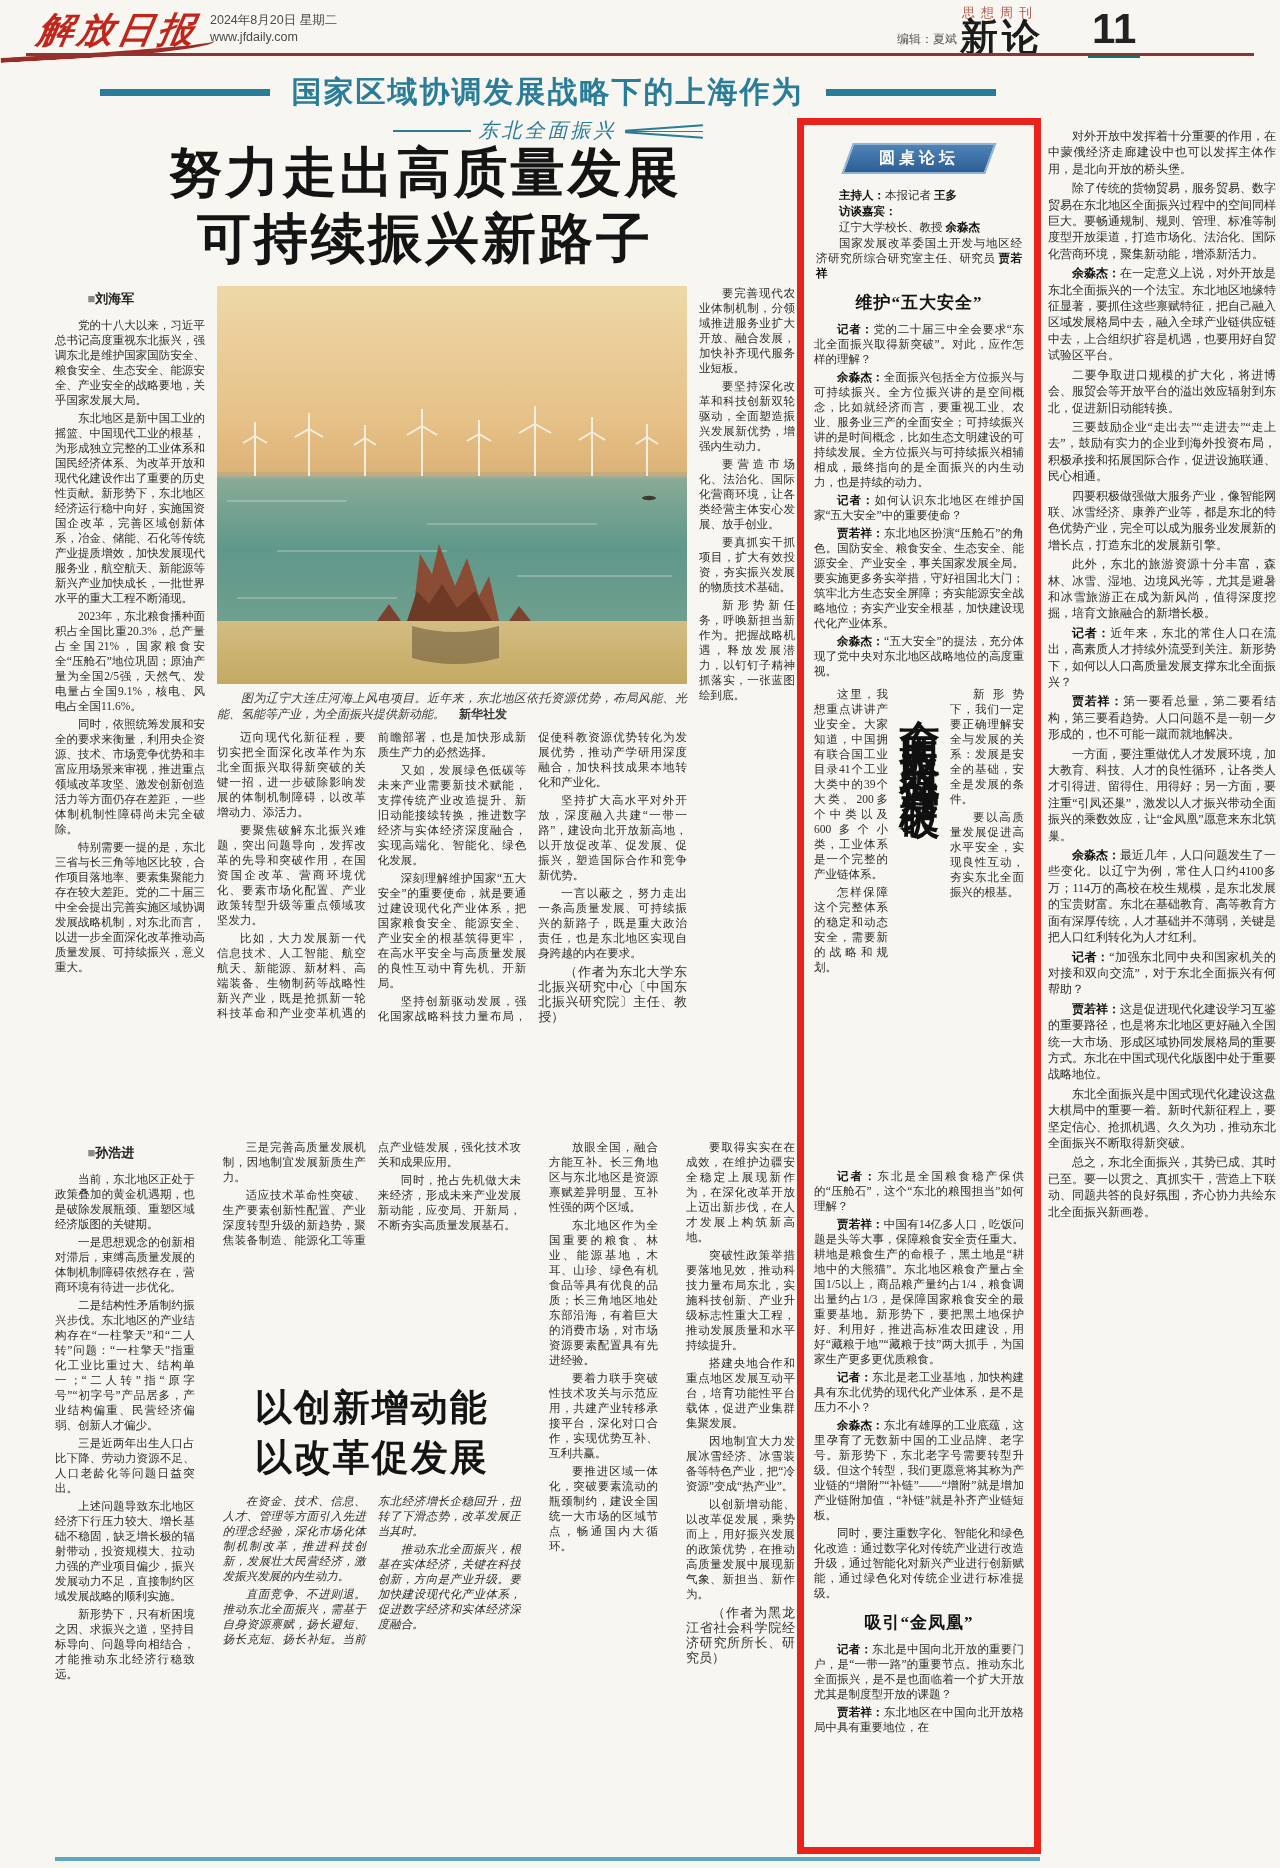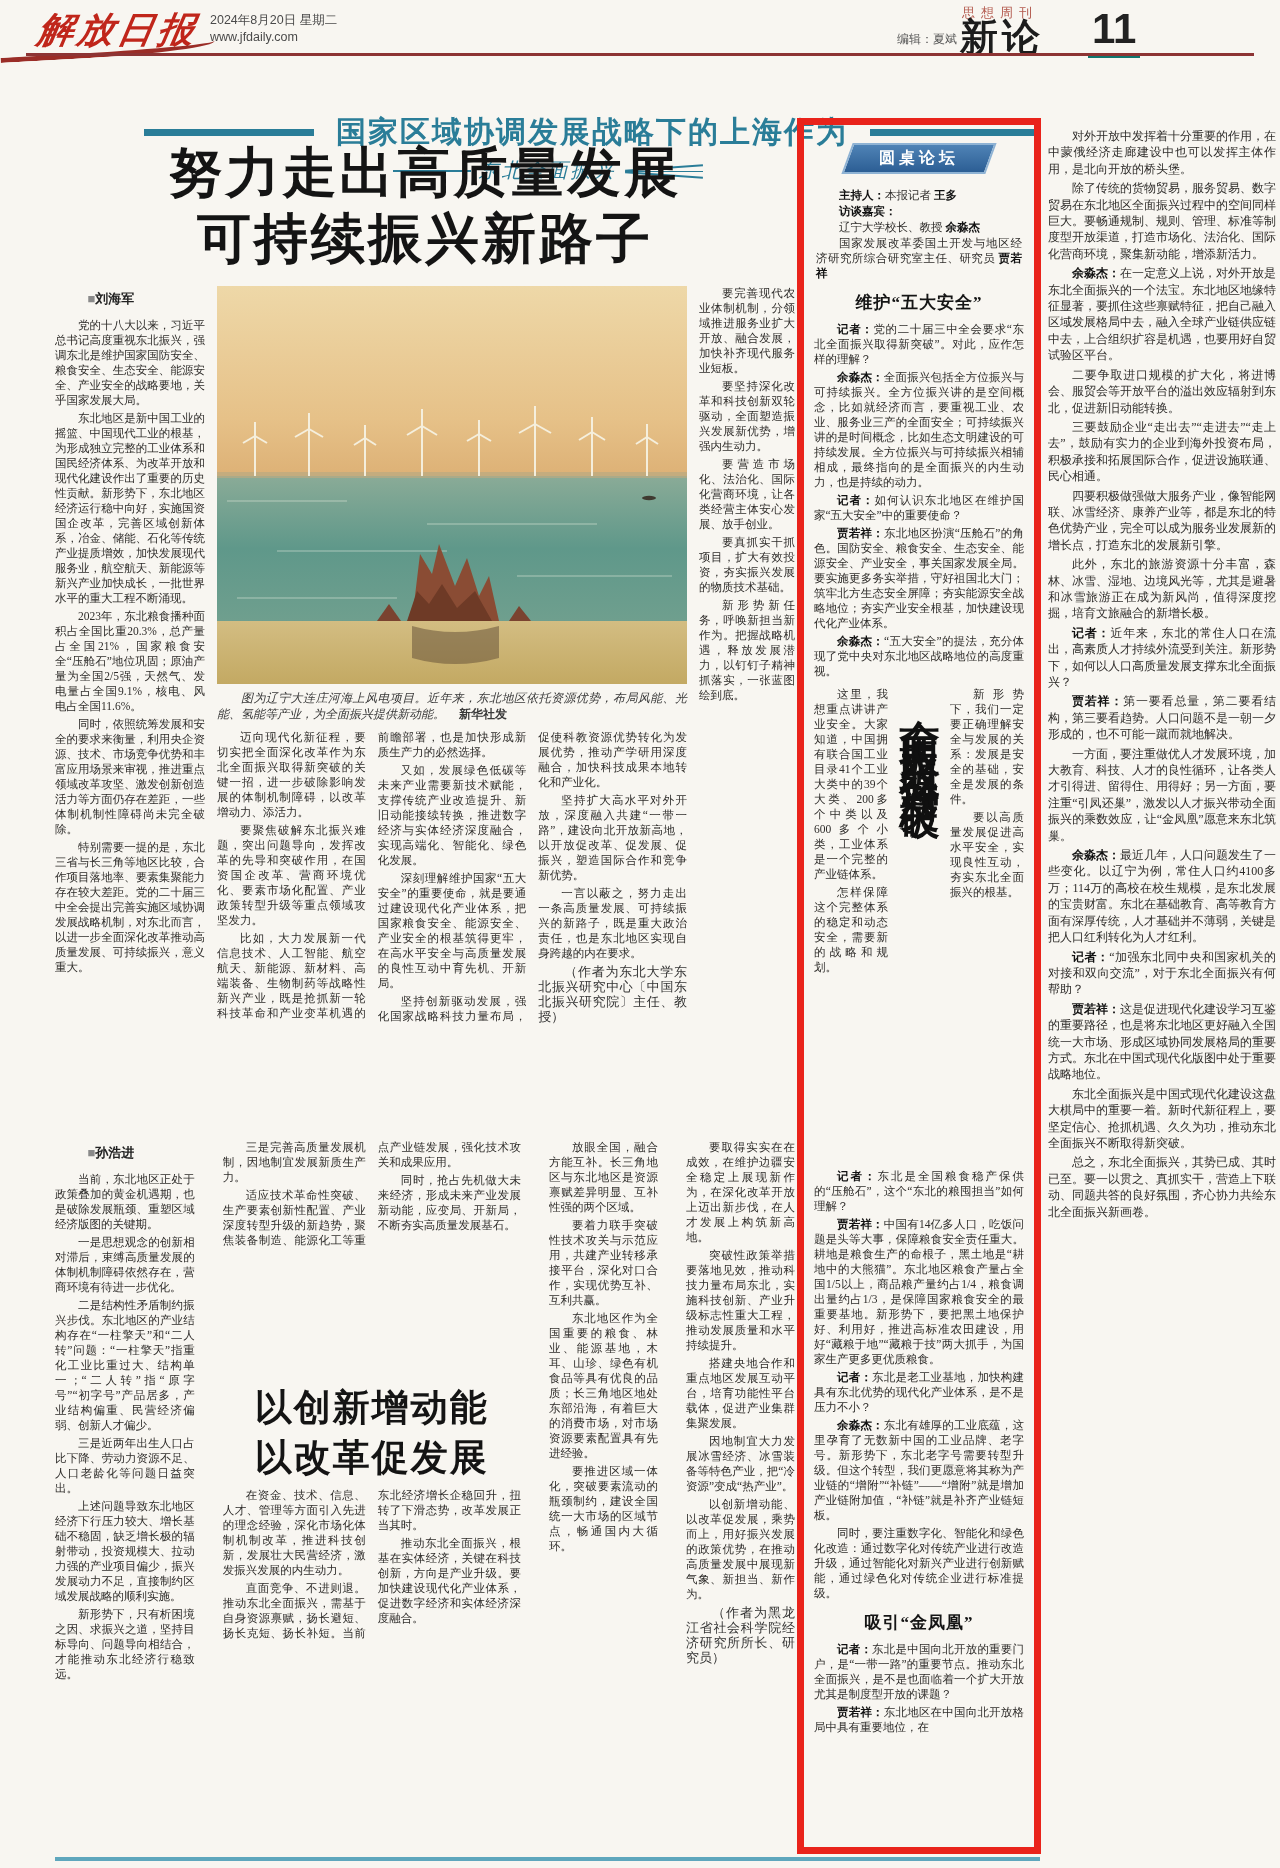--- a/index.html
+++ b/index.html
@@ -14,21 +14,21 @@
   .mh-weekly{position:absolute;left:962px;top:4px;font-size:13px;color:#b35a4e;letter-spacing:6px;font-family:"Liberation Sans",sans-serif;}
   .mh-editor{position:absolute;left:897px;top:31px;font-size:12px;color:#555;font-family:"Liberation Sans",sans-serif;}
   .mh-section{position:absolute;left:960px;top:12px;font-size:38px;font-weight:700;color:#1c1c1c;letter-spacing:4px;font-family:"Liberation Sans",sans-serif;}
   .mh-page{position:absolute;left:1088px;top:4px;font-size:42px;font-weight:700;color:#222;
            border-bottom:4px solid #0f766e;padding:0 4px 0 4px;line-height:50px;font-family:"Liberation Sans",sans-serif;}
   .mh-rule{position:absolute;top:53px;left:26px;width:1228px;height:3px;background:#8d3434;}
   .mh-swoosh{position:absolute;top:40px;left:0px;width:215px;height:12px;border-bottom:5px solid #9a2d27;
              transform:rotate(-3.2deg);border-radius:0 0 60% 0;}
   
   .banner{position:absolute;top:72px;left:55px;width:985px;text-align:center;font-family:"Liberation Sans",sans-serif;}
-  .banner-row1{display:flex;align-items:center;justify-content:flex-end;gap:22px;margin-top:40px;}
+  .banner-row1{display:flex;align-items:center;justify-content:center;gap:22px;}
   .banner-bar{width:170px;height:7px;background:#2a7d98;}
   .banner-title{font-size:30px;font-weight:900;color:#2a7d98;letter-spacing:2px;white-space:nowrap;}
   .banner-row2{display:flex;align-items:center;justify-content:center;gap:8px;margin-top:4px;font-style:italic;}
   .banner-dash{width:78px;height:2px;background:#2a7d98;}
   .banner-sub{font-size:20px;color:#2a7d98;letter-spacing:3px;white-space:nowrap;}
   .banner-flourish{width:78px;height:8px;position:relative;}
   .banner-flourish i{position:absolute;left:0;width:100%;height:1.6px;background:#2a7d98;display:block;}
   .banner-flourish i:nth-child(1){top:0;transform:rotate(-4deg);}
   .banner-flourish i:nth-child(2){top:4px;}
   .banner-flourish i:nth-child(3){top:7px;transform:rotate(4deg);}
@@ -50,21 +50,21 @@
   .caption .credit{font-style:normal;font-weight:700;margin-left:14px;white-space:nowrap;}
   .a1-flow{margin-top:8px;height:506px;overflow:hidden;column-count:3;column-gap:12px;}
   .a1-col5{flex:1;height:968px;overflow:hidden;}
   
   .article2{position:absolute;left:55px;top:1140px;width:740px;height:716px;display:flex;gap:28px;}
   .a2-col1{width:150px;overflow:hidden;}
   .a2-mid{width:320px;display:flex;flex-direction:column;}
   .a2-midtop{height:238px;overflow:hidden;column-count:2;column-gap:12px;}
   .a2-headline{height:110px;display:flex;flex-direction:column;justify-content:center;text-align:center;
                font-size:37px;font-weight:900;line-height:50px;color:#141414;letter-spacing:2px;}
-  .a2-midbot{flex:1;overflow:hidden;column-count:2;column-gap:12px;}
+  .a2-midbot{flex:1;overflow:hidden;column-count:2;column-gap:12px;margin-top:6px;font-style:italic;}
   .a2-col4,.a2-col5{width:117px;overflow:hidden;}
   
   .roundtable{position:absolute;left:797px;top:118px;width:244px;height:1736px;border:7px solid #e9231b;
               box-sizing:border-box;padding:10px 10px 8px;overflow:hidden;background:transparent;}
   .rt-badge-wrap{text-align:center;margin:8px 0 14px;}
   .rt-badge{display:inline-block;transform:skewX(-20deg);background:linear-gradient(180deg,#4f83b6,#2c5e94);
             border:2px solid #8fb3d4;padding:3px 30px;}
   .rt-badge span{display:inline-block;transform:skewX(20deg);color:#fff;font-weight:700;font-size:16px;
                  letter-spacing:4px;font-family:"Liberation Sans",sans-serif;}
   .rt-guests{margin:6px 2px 10px;}
@@ -274,22 +274,22 @@
       </div>
       <div class="a2-midbot">
           <p class="para">在资金、技术、信息、人才、管理等方面引入先进的理念经验，深化市场化体制机制改革，推进科技创新，发展壮大民营经济，激发振兴发展的内生动力。</p>
           <p class="para">直面竞争、不进则退。推动东北全面振兴，需基于自身资源禀赋，扬长避短、扬长克短、扬长补短。当前东北经济增长企稳回升，扭转了下滑态势，改革发展正当其时。</p>
           <p class="para">推动东北全面振兴，根基在实体经济，关键在科技创新，方向是产业升级。要加快建设现代化产业体系，促进数字经济和实体经济深度融合。</p>
         </div>
     </div>
     <div class="a2-col4">
       <div>
           <p class="para">放眼全国，融合方能互补。长三角地区与东北地区是资源禀赋差异明显、互补性强的两个区域。</p>
+          <p class="para">东北地区作为全国重要的粮食、林业、能源基地，木耳、山珍、绿色有机食品等具有优良的品质；长三角地区地处东部沿海，有着巨大的消费市场，对市场资源要素配置具有先进经验。</p>
           <p class="para">要着力联手突破性技术攻关与示范应用，共建产业转移承接平台，深化对口合作，实现优势互补、互利共赢。</p>
-          <p class="para">东北地区作为全国重要的粮食、林业、能源基地，木耳、山珍、绿色有机食品等具有优良的品质；长三角地区地处东部沿海，有着巨大的消费市场，对市场资源要素配置具有先进经验。</p>
           <p class="para">要推进区域一体化，突破要素流动的瓶颈制约，建设全国统一大市场的区域节点，畅通国内大循环。</p>
         </div>
     </div>
     <div class="a2-col5">
       <div>
           <p class="para">要取得实实在在成效，在维护边疆安全稳定上展现新作为，在深化改革开放上迈出新步伐，在人才发展上构筑新高地。</p>
           <p class="para">突破性政策举措要落地见效，推动科技力量布局东北，实施科技创新、产业升级标志性重大工程，推动发展质量和水平持续提升。</p>
           <p class="para">搭建央地合作和重点地区发展互动平台，培育功能性平台载体，促进产业集群集聚发展。</p>
           <p class="para">因地制宜大力发展冰雪经济、冰雪装备等特色产业，把“冷资源”变成“热产业”。</p>
           <p class="para">以创新增动能、以改革促发展，乘势而上，用好振兴发展的政策优势，在推动高质量发展中展现新气象、新担当、新作为。</p>

